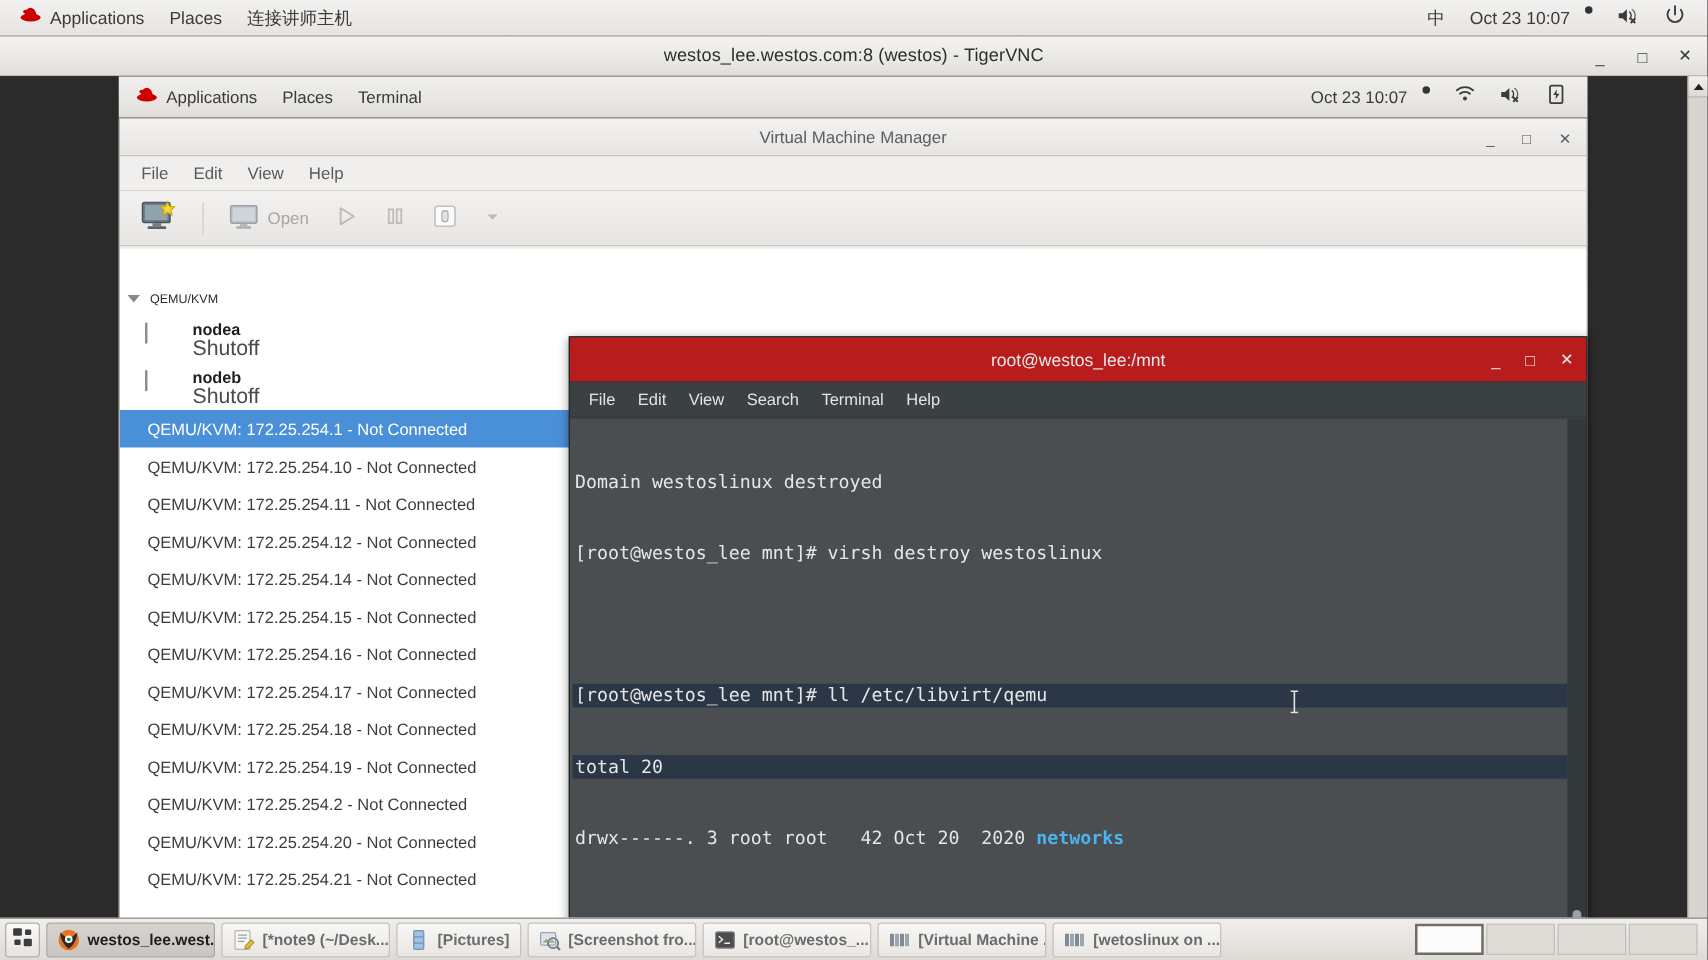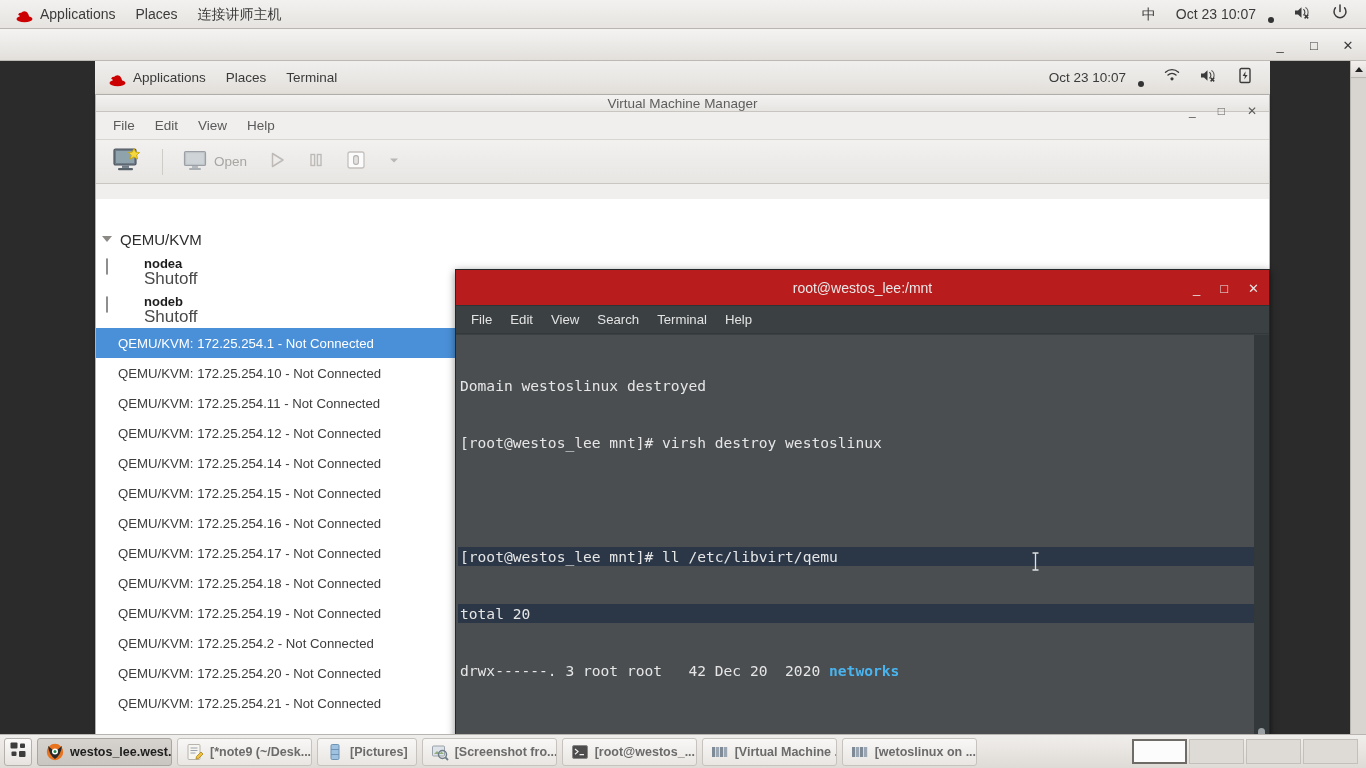--- a/index.html
+++ b/index.html
@@ -18,21 +18,21 @@
   .host-panel {
     position: absolute; left: 0; top: 0; width: 1366px; height: 29px;
     background: linear-gradient(to bottom, #f2f1f0 0%, #eceae7 55%, #e6e3e0 100%);
     border-bottom: 1px solid #b8b4b0;
     display: flex; align-items: center;
     color: #3b3b3b; font-size: 14px;
   }
   .host-panel .left { display: flex; align-items: center; gap: 0; padding-left: 6px; }
   .host-panel .right { margin-left: auto; display: flex; align-items: center; padding-right: 8px; gap: 0; }
   .panel-item {
-    padding: 4px 10px; display: flex; align-items: flex-end; gap: 7px;
+    padding: 4px 10px; display: flex; align-items: flex-start; gap: 7px;
     cursor: default; white-space: nowrap; line-height: 18px;
   }
   .rh-logo { width: 17px; height: 13px; position: relative; display: inline-block; }
   .rh-logo svg { display: block; }
   .clock-dot { width: 6px; height: 6px; border-radius: 50%; background: #333; display: inline-block; margin-left: 5px; vertical-align: middle; }
 
   
   .vnc-window {
     position: absolute; left: 0; top: 29px; width: 1366px; height: 705px;
     background: #2b2b2b;
@@ -79,21 +79,21 @@
   .guest-panel .right { margin-left: auto; display: flex; align-items: center; padding-right: 8px; }
 
   
   .vmm {
     position: absolute; left: 95px; top: 34px; width: 1175px; height: 665px;
     background: #f0efee;
     border: 1px solid #b6b2ae; border-top: none;
     box-shadow: 0 1px 3px rgba(0,0,0,.25);
   }
   .vmm-titlebar {
-    height: 17px; background: linear-gradient(to bottom,#f3f2f1,#e7e5e2);
+    height: 30px; background: linear-gradient(to bottom,#f3f2f1,#e7e5e2);
     border-bottom: 1px solid #c8c4c0;
     display: flex; align-items: center; justify-content: center; position: relative;
     color: #5d5d5d; font-size: 13.5px;
   }
   .vmm-btns { position: absolute; right: 12px; top: 0; height: 31px; display: flex; align-items: center; gap: 22px; color: #5a5a5a; font-size: 12px; }
   .vmm-menubar {
     height: 28px; background: #f0efee; border-bottom: 1px solid #d9d6d2;
     display: flex; align-items: center; padding-left: 8px; gap: 2px;
     color: #5a5a5a; font-size: 13.5px;
   }
@@ -108,24 +108,24 @@
             color: #a8a5a2; font-size: 13.5px; cursor: default; }
   .tb-sep { width: 1px; height: 26px; background: #cfcbc7; margin: 0 8px; }
 
   .vmm-body { position: absolute; left: 0; top: 104px; right: 0; bottom: 0; background: #ffffff; }
   .list-head {
     height: 26px; background: linear-gradient(to bottom,#fcfcfc,#efeeec);
     border-bottom: 1px solid #d2cfcb;
     display: flex; align-items: center; padding-left: 8px; color: #4a4a4a; font-size: 13.5px;
   }
   .vm-list { position: absolute; top: 27px; left: 0; right: 0; bottom: 0; background: #fff; overflow: hidden; }
-  .vm-group { display: flex; align-items: center; height: 26px; padding-left: 6px; color: #2d2d2d; font-size: 15px; }
+  .vm-group { display: flex; align-items: center; height: 26px; padding-left: 6px; color: #2d2d2d; font-size: 10px; }
   .tri { width: 0; height: 0; border-left: 5px solid transparent; border-right: 5px solid transparent;
          border-top: 6px solid #8d8a86; margin-right: 8px; }
-  .vm-row { display: flex; align-items: center; height: 38px; padding-left: 10px; gap: 10px; }
+  .vm-row { display: flex; align-items: center; height: 38px; padding-left: 20px; gap: 10px; }
   .vm-mon {
     width: 28px; height: 24px; flex: none; position: relative;
   }
   .vm-mon .screen {
     width: 28px; height: 19px; border-radius: 2px;
     background: linear-gradient(to bottom,#a8a8a8,#cfcfcf);
     border: 1px solid #8e8e8e;
   }
   .vm-mon .stand { width: 10px; height: 4px; background: #9a9a9a; margin: 1px auto 0; border-radius: 0 0 2px 2px; }
   .vm-name { font-weight: bold; color: #1c1c1c; font-size: 13px; line-height: 15px; }
@@ -248,20 +248,21 @@
             <path d="M8 1v6.6" stroke="#3b3b3b" stroke-width="1.5" stroke-linecap="round"></path>
           </svg>
         </span>
       </div>
     </div>
   </div>
 
   <div class="vnc-window">
 
     <div class="vnc-titlebar">
+      <div class="vnc-title">westos_lee.westos.com:8 (westos) - TigerVNC</div>
       <div class="vnc-btns">
         <div class="vnc-btn">_</div>
         <div class="vnc-btn">□</div>
         <div class="vnc-btn">✕</div>
       </div>
     </div>
 
     <div class="vnc-viewport">
 
       <div class="guest-panel">
@@ -480,21 +481,21 @@
           <div class="menu-item">Terminal</div>
           <div class="menu-item">Help</div>
         </div>
 
         <div class="term-screen">
           <span class="tline">Domain westoslinux destroyed</span>
           <span class="tline">[root@westos_lee mnt]# virsh destroy westoslinux</span>
           <span class="tline"></span>
           <span class="tline sel-dark">[root@westos_lee mnt]# ll /etc/libvirt/qemu</span>
           <span class="tline sel-dark">total 20</span>
-          <span class="tline"><span>drwx------. 3 root root   42 Dec 20  2020 </span><span class="cyanf">networks</span></span>
+          <span class="tline"><span>drwx------. 3 root root   42 Oct 20  2020 </span><span class="cyanf">networks</span></span>
           
           
           
           
           
           
           
           
           
           

